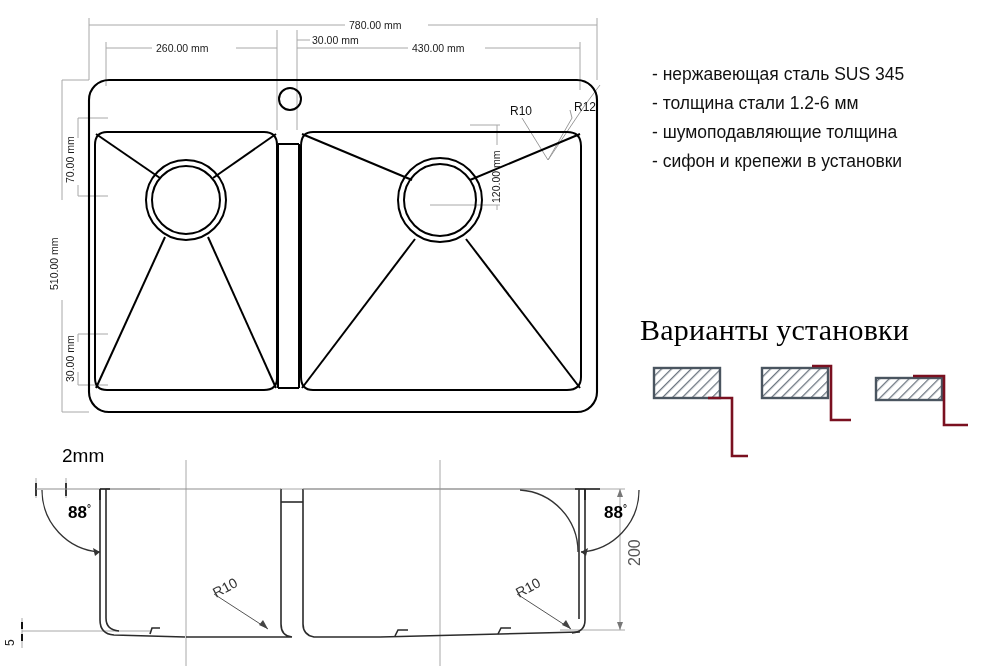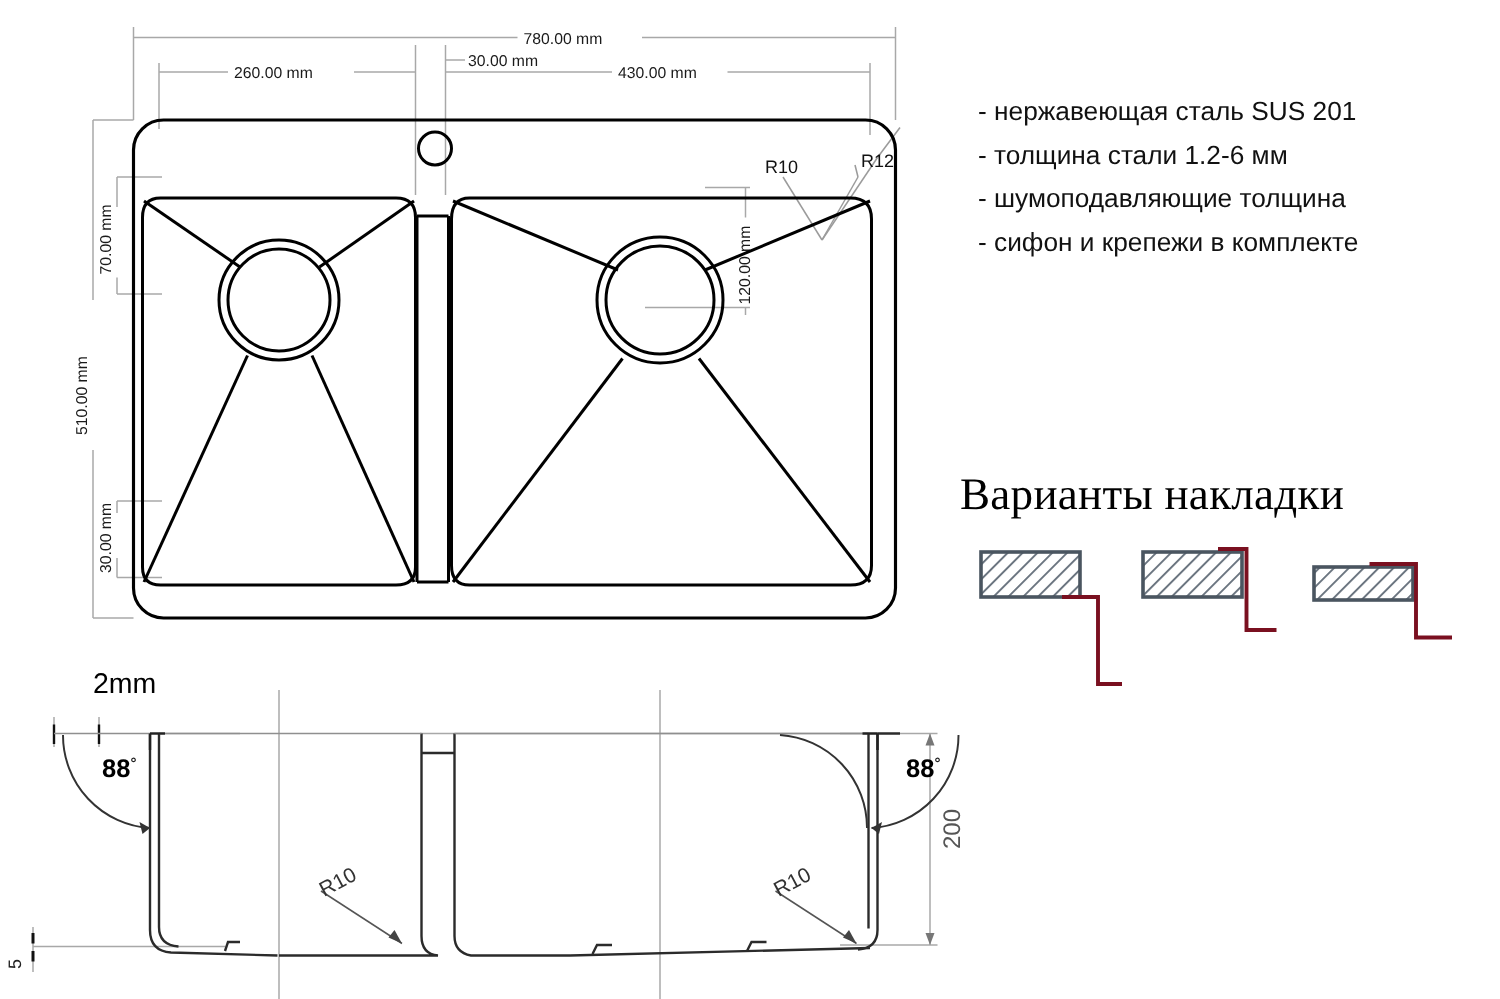--- a/index.html
+++ b/index.html
@@ -253,21 +253,21 @@
     </g>
 
     <g>
       <rect x="876" y="378" width="66" height="22" fill="url(#hatch)" stroke="#4a5560" stroke-width="2.4"></rect>
       <path d="M 913 376 L 944 376 L 944 425 L 968 425" fill="none" stroke="#7a1020" stroke-width="2.6"></path>
     </g>
 
   </svg>
 
   <div class="spec-list">
-    <span class="spec-line">- нержавеющая сталь SUS 201</span>
+    <span class="spec-line">- нержавеющая сталь SUS 345</span>
     <span class="spec-line">- толщина стали 1.2-6 мм</span>
     <span class="spec-line">- шумоподавляющие толщина</span>
-    <span class="spec-line">- сифон и крепежи в комплекте</span>
+    <span class="spec-line">- сифон и крепежи в установки</span>
   </div>
 
-  <div class="variants-title">Варианты накладки</div>
+  <div class="variants-title">Варианты установки</div>
 
 </div>
 
 </body></html>

